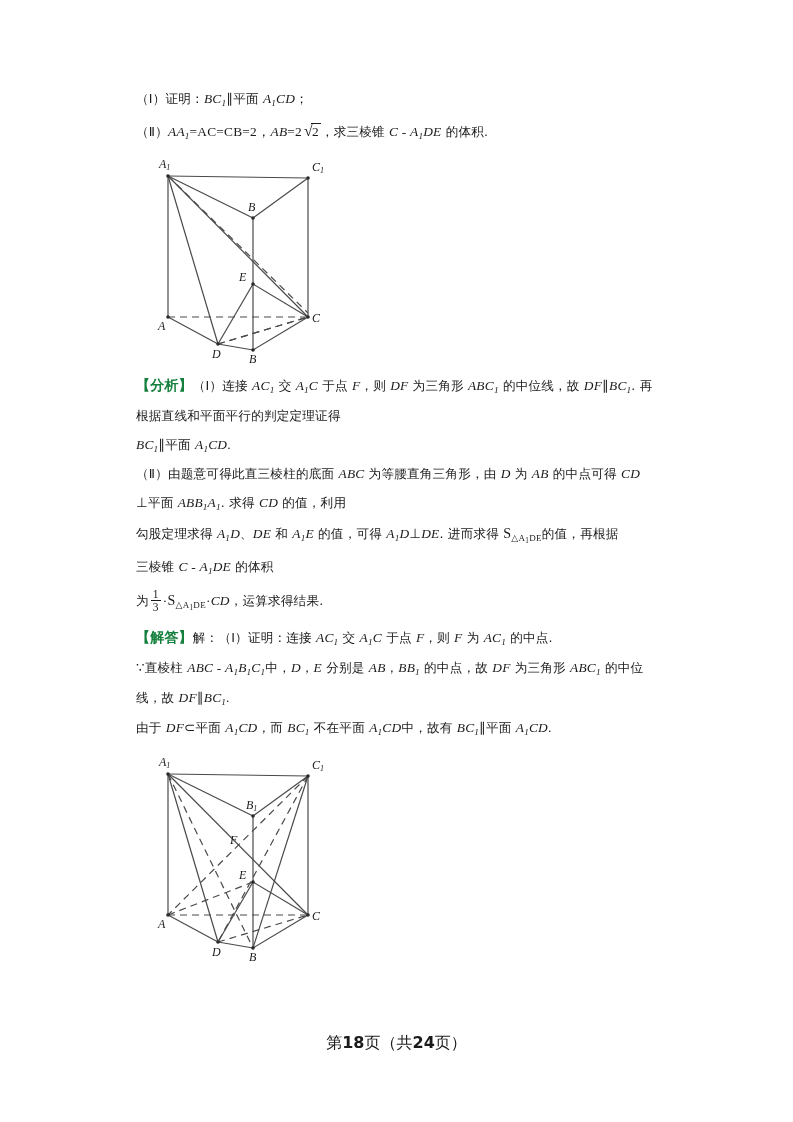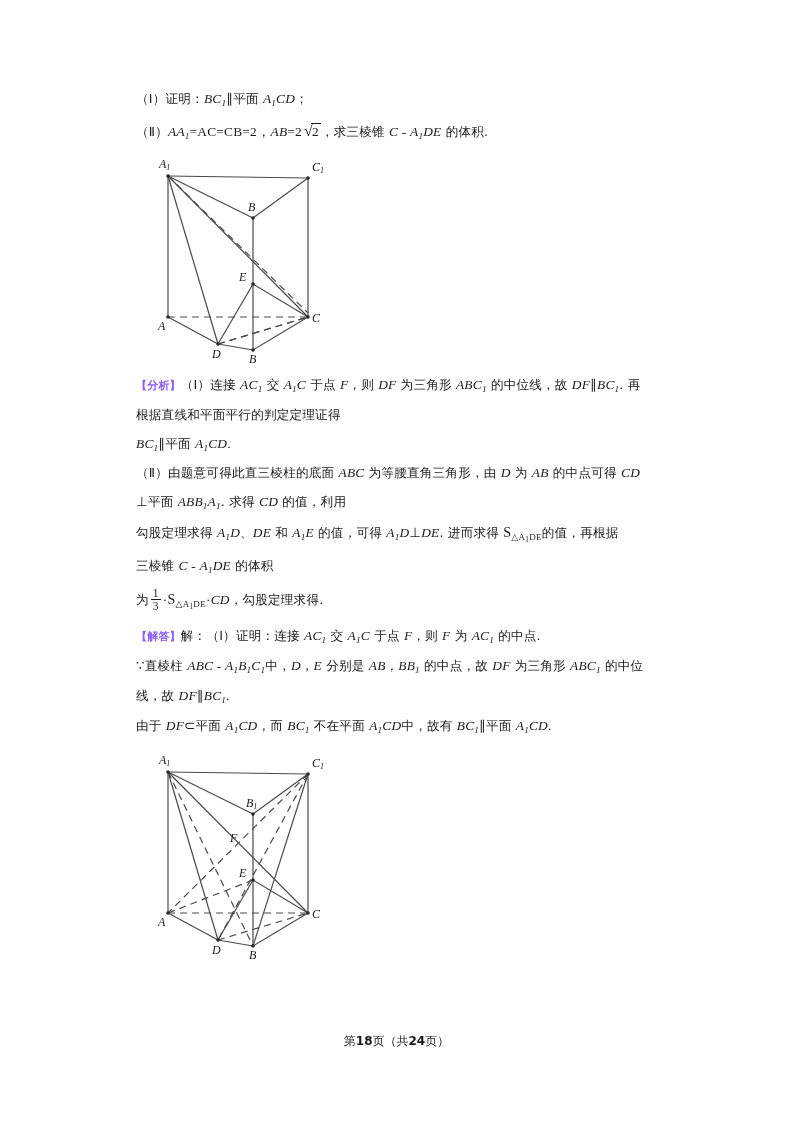--- a/index.html
+++ b/index.html
@@ -29,24 +29,24 @@
   }
   .line {
     font-size: 13.2px;
     line-height: 1.1;
     margin: 0 0 14px 0;
     color: #1a1a1a;
     letter-spacing: 0.2px;
     text-align: justify;
   }
   .tag {
-    color: #8b5cf6;
+    color: #15803d;
     font-weight: bold;
     font-family: "DejaVu Sans", sans-serif;
-    font-size: 11px;
+    font-size: 14px;
   }
   .cn { font-family: "DejaVu Sans", sans-serif; font-size: 12.6px; }
   i.m, .mi {
     font-family: "Liberation Serif", serif;
     font-style: italic;
     font-size: 13.4px;
   }
   .mr {
     font-family: "Liberation Serif", serif;
     font-style: normal;
@@ -94,21 +94,21 @@
   .Ssub sub { font-size: 7.2px; font-style: normal; }
   .fig-wrap { position: relative; text-align: center; }
   .figure { display: block; }
   .footer {
     position: absolute;
     left: 0;
     top: 1029px;
     width: 793px;
     text-align: center;
     font-family: "DejaVu Sans", sans-serif;
-    font-size: 12px;
+    font-size: 16px;
     color: #1a1a1a;
   }
   .footer b { font-weight: bold; }
 </style>
 </head>
 <body>
 
 <div class="page">
   <div class="content">
 
@@ -198,21 +198,21 @@
     </p>
 
     <p class="line">
       <span class="cn">三棱锥 </span><i class="m">C</i><span class="mr"> - </span><i class="m">A</i><i class="m"><sub>1</sub></i><i class="m">DE</i><span class="cn"> 的体积</span>
     </p>
 
     <p class="line" style="margin-bottom:16px;">
       <span class="cn">为</span><span class="frac">
           <span class="num">1</span>
           <span class="den">3</span>
-        </span><span class="mr">·</span><span class="Sterm">S</span><span class="Ssub"><span>△A</span><sub>1</sub><span>DE</span></span><span class="mr">·</span><i class="m">CD</i><span class="cn">，勾股定理求得.</span>
+        </span><span class="mr">·</span><span class="Sterm">S</span><span class="Ssub"><span>△A</span><sub>1</sub><span>DE</span></span><span class="mr">·</span><i class="m">CD</i><span class="cn">，运算求得结果.</span>
     </p>
 
     <p class="line">
       <span class="tag">【解答】</span><span class="cn">解：（Ⅰ）证明：连接 </span><i class="m">AC</i><i class="m"><sub>1</sub></i><span class="cn"> 交 </span><i class="m">A</i><i class="m"><sub>1</sub></i><i class="m">C</i><span class="cn"> 于点 </span><i class="m">F</i><span class="cn">，则 </span><i class="m">F</i><span class="cn"> 为 </span><i class="m">AC</i><i class="m"><sub>1</sub></i><span class="cn"> 的中点.</span>
     </p>
 
     <p class="line">
       <span class="mr">∵</span><span class="cn">直棱柱 </span><i class="m">ABC</i><span class="mr"> - </span><i class="m">A</i><i class="m"><sub>1</sub></i><i class="m">B</i><i class="m"><sub>1</sub></i><i class="m">C</i><i class="m"><sub>1</sub></i><span class="cn">中，</span><i class="m">D</i><span class="cn">，</span><i class="m">E</i><span class="cn"> 分别是 </span><i class="m">AB</i><span class="cn">，</span><i class="m">BB</i><i class="m"><sub>1</sub></i><span class="cn"> 的中点，故 </span><i class="m">DF</i><span class="cn"> 为三角形 </span><i class="m">ABC</i><i class="m"><sub>1</sub></i><span class="cn"> 的中位</span>
     </p>
 

